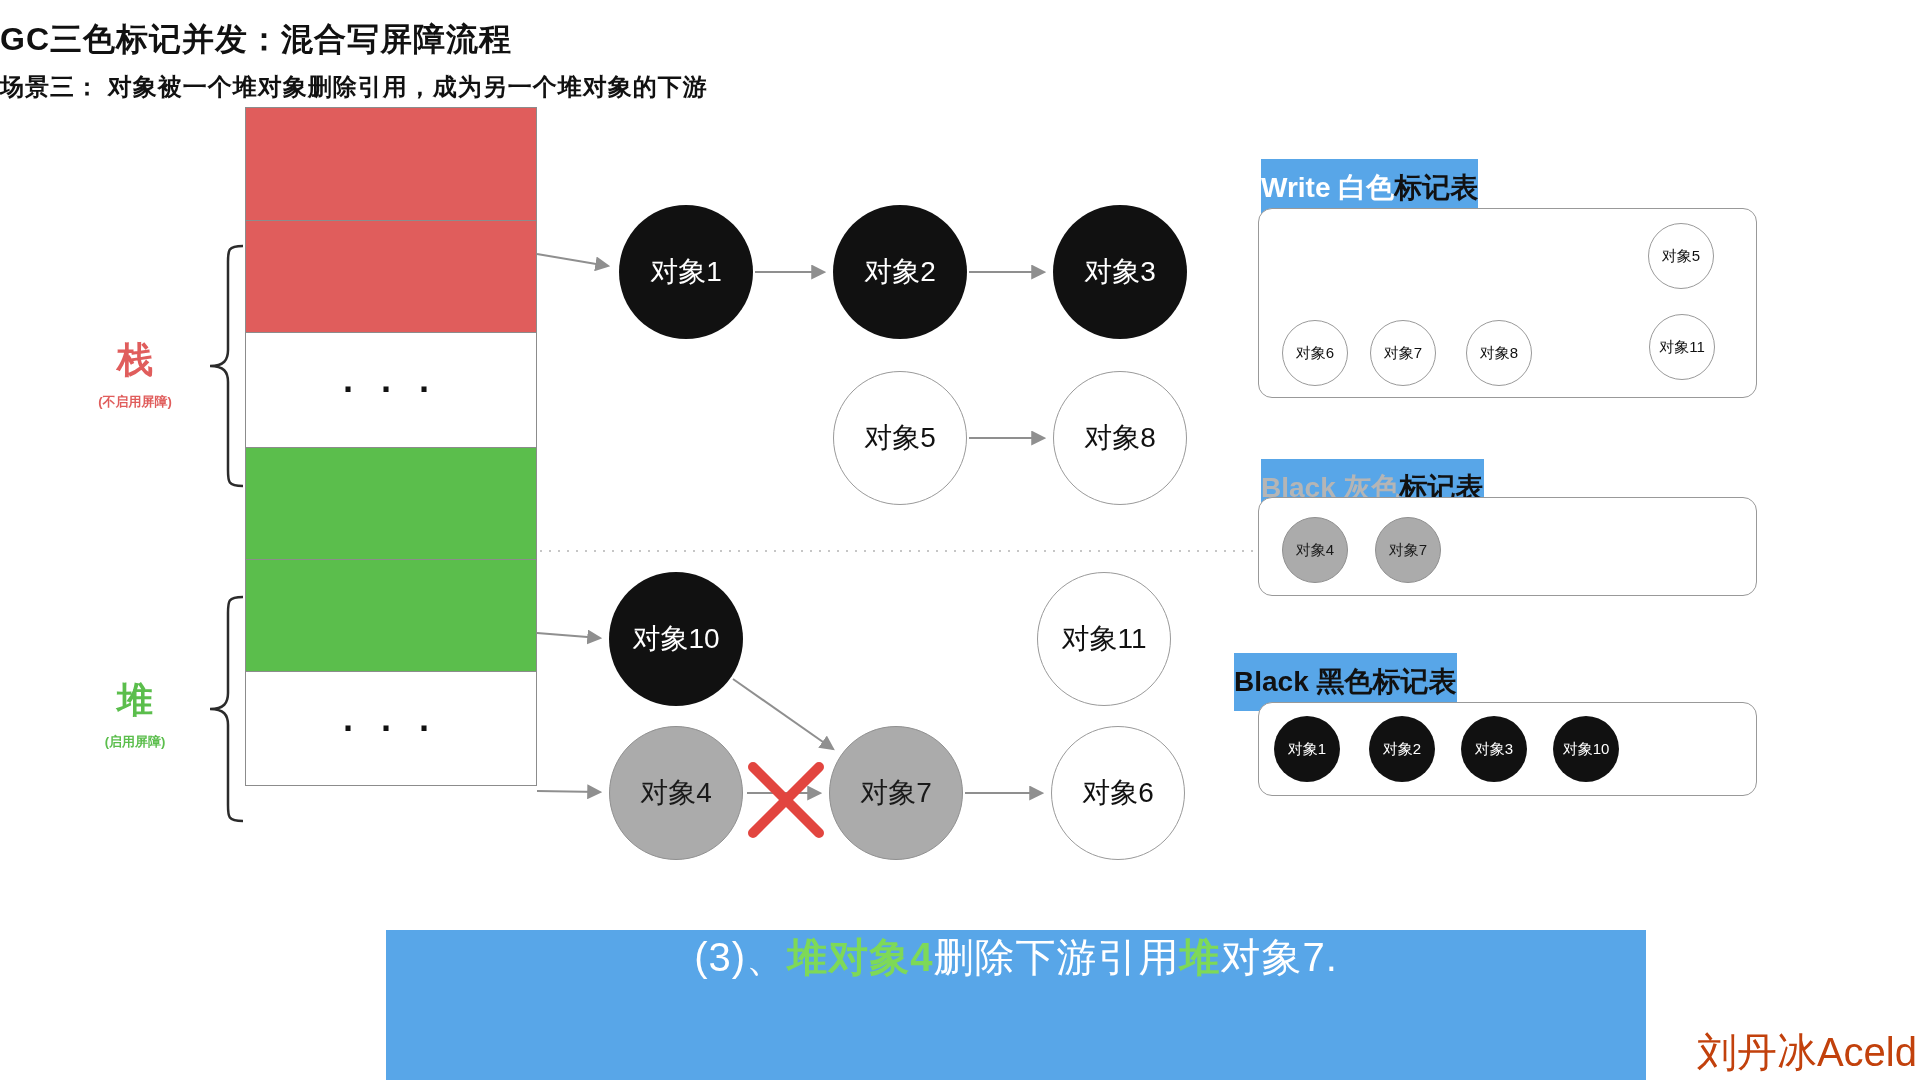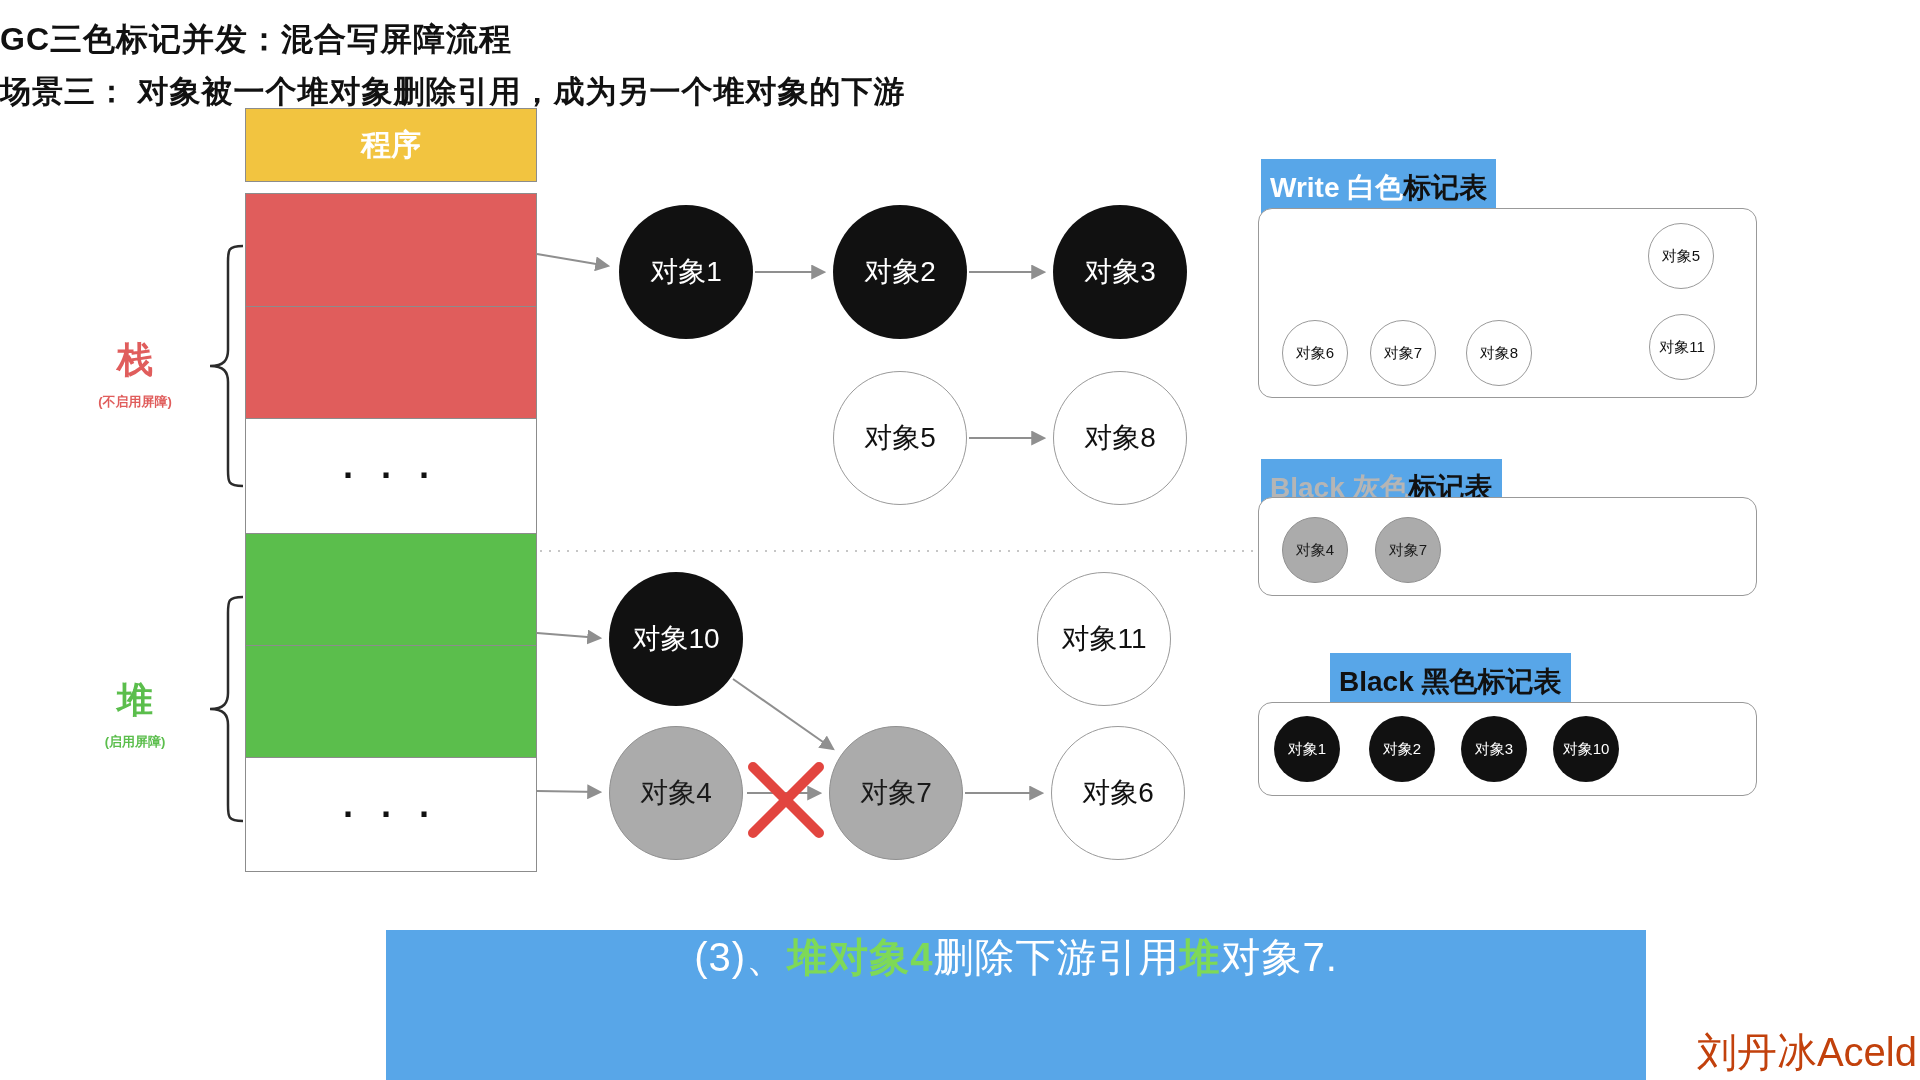--- a/index.html
+++ b/index.html
@@ -4,21 +4,21 @@
 <style>
   html,body{margin:0;padding:0;}
   body{
     width:1920px;height:1080px;position:relative;background:#fff;overflow:hidden;
     font-family:"Liberation Sans","DejaVu Sans",sans-serif;color:#111;
   }
 
   
   .title-wrap{position:absolute;top:18px;left:0;width:1920px;text-align:left;}
   .title-l1{font-size:32px;font-weight:bold;letter-spacing:1px;}
-  .title-l2{font-size:31px;font-weight:bold;margin-top:9px;letter-spacing:1px;}
+  .title-l2{font-size:24px;font-weight:bold;margin-top:9px;letter-spacing:1px;}
 
   
   .memcol{position:absolute;left:245px;top:108px;width:292px;}
   .mbox{box-sizing:border-box;width:292px;display:flex;align-items:center;justify-content:center;}
   .mbox.bordered{border:1px solid #8c8c8c;margin-top:-1px;}
   .m-yellow{height:74px;background:var(--yellow);border:1px solid #8c8c8c;margin-bottom:12px;
             color:#fff;font-size:30px;font-weight:bold;}
   .m-blue{height:44px;background:var(--blue);margin-bottom:6px;color:#fff;font-size:27px;font-weight:600;}
   .m-red{height:114px;background:var(--red);}
   .m-red2{height:113px;background:var(--red);}
@@ -38,21 +38,21 @@
 
   
   .gnode{position:absolute;width:134px;height:134px;border-radius:50%;
          display:flex;align-items:center;justify-content:center;font-size:28px;box-sizing:border-box;}
   .gnode[data-color="black"]{background:var(--black);color:#fff;}
   .gnode[data-color="white"]{background:#fff;color:#111;border:1.5px solid #9a9a9a;}
   .gnode[data-color="gray"]{background:var(--gray);color:#1a1a1a;border:1px solid #909090;}
 
   
   .thead{position:absolute;height:58px;background:var(--blue);display:inline-flex;align-items:center;
-         padding:0 9px;font-size:28px;font-weight:bold;white-space:nowrap;}
+         padding:0 0;font-size:28px;font-weight:bold;white-space:nowrap;}
   .hl-white{color:#fff;}
   .hl-gray{color:#b5b5b5;}
   .hl-black{color:#111;}
   .th-rest{color:#111;}
   .tbox{position:absolute;background:#fff;border:1.5px solid #999;border-radius:14px;box-sizing:border-box;}
   .tcircle{position:absolute;width:66px;height:66px;border-radius:50%;display:flex;align-items:center;
            justify-content:center;font-size:15px;box-sizing:border-box;}
   .t-white{background:#fff;border:1px solid #9a9a9a;color:#111;}
   .t-gray{background:var(--gray);border:1px solid #909090;color:#1a1a1a;}
   .t-black{background:var(--black);color:#fff;}
@@ -70,23 +70,20 @@
 </style>
 </head>
 <body>
 
 <div class="title-wrap">
   <div class="title-l1">GC三色标记并发：混合写屏障流程</div>
   <div class="title-l2">场景三： 对象被一个堆对象删除引用，成为另一个堆对象的下游</div>
 </div>
 
 <div class="memcol">
-  <div class="mbox m-yellow">
-    <span>程序</span>
-  </div>
   <div class="mbox bordered m-red"></div>
   <div class="mbox bordered m-red2"></div>
   <div class="mbox bordered m-white">
     <span>· · ·</span>
   </div>
   <div class="mbox bordered m-green"></div>
   <div class="mbox bordered m-green"></div>
   <div class="mbox bordered m-white2">
     <span>· · ·</span>
   </div>
@@ -183,21 +180,21 @@
     <span class="th-rest">标记表</span>
 </div>
 <div class="tbox" style="left:1258px;top:497px;width:499px;height:99px"></div>
 <div class="tcircle t-gray" style="left:1282px;top:517px">
     <span>对象4</span>
   </div>
 <div class="tcircle t-gray" style="left:1375px;top:517px">
     <span>对象7</span>
   </div>
 
-<div class="thead" style="left:1330px;top:653px">
+<div class="thead" style="left:1234px;top:653px">
   <span class="hl-black">Black 黑色</span>
     <span class="th-rest">标记表</span>
 </div>
 <div class="tbox" style="left:1258px;top:702px;width:499px;height:94px"></div>
 <div class="tcircle t-black" style="left:1274px;top:716px">
     <span>对象1</span>
   </div>
 <div class="tcircle t-black" style="left:1369px;top:716px">
     <span>对象2</span>
   </div>

